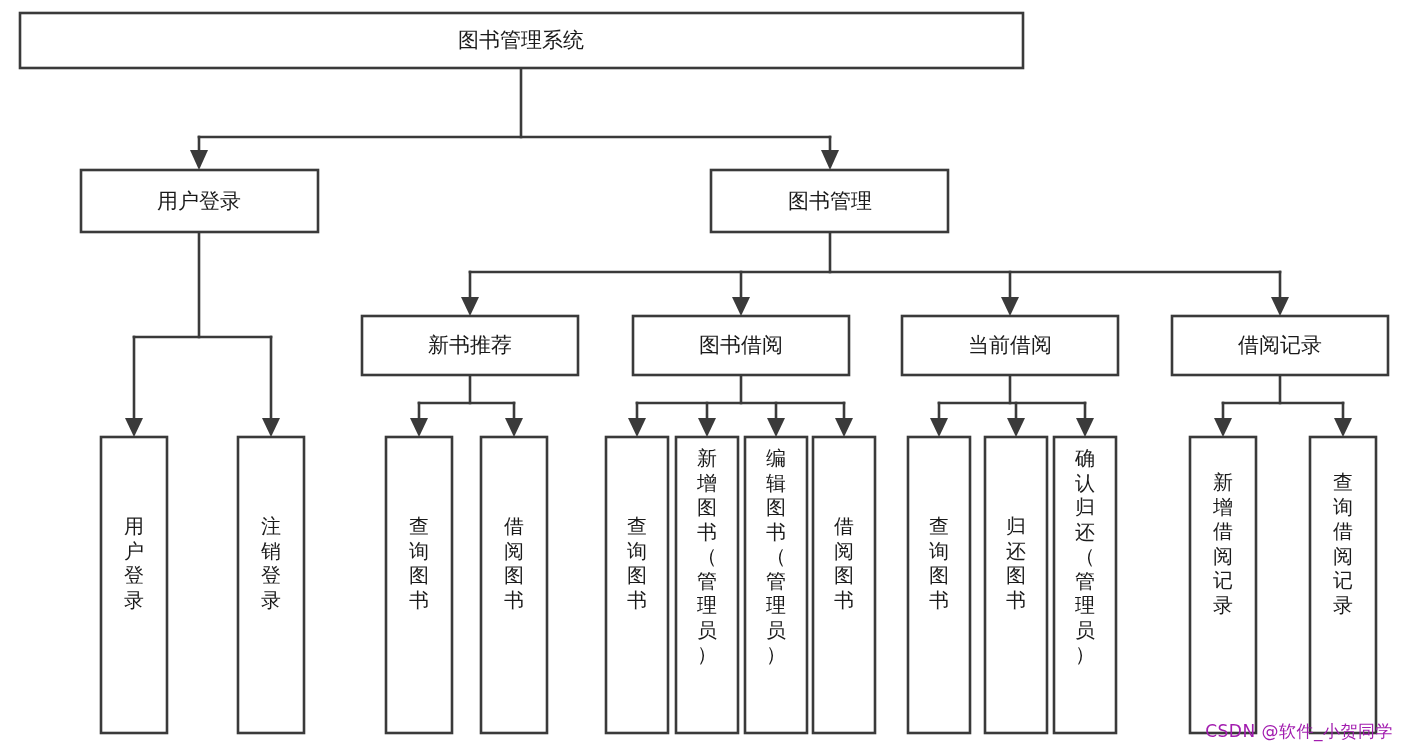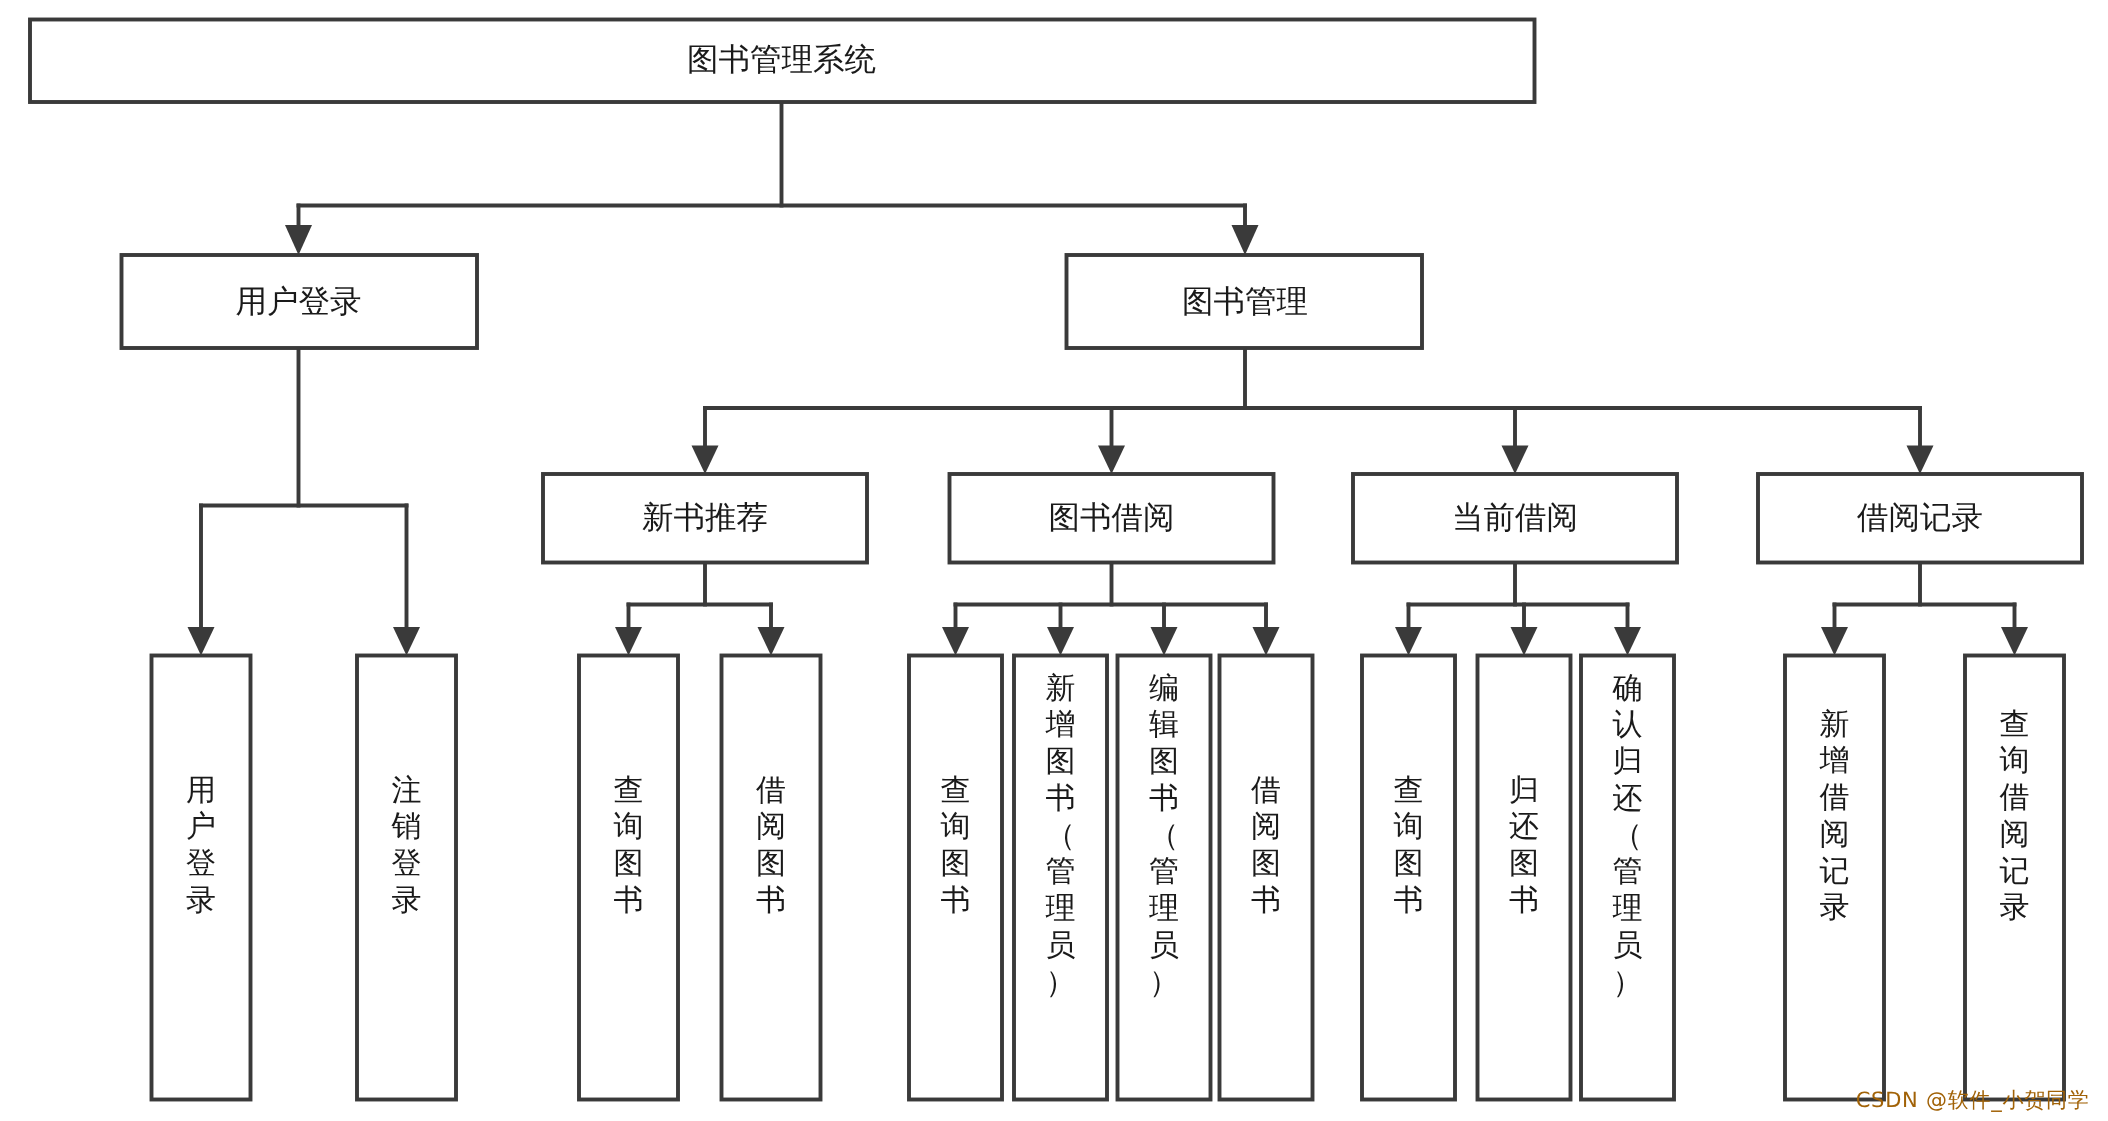--- a/index.html
+++ b/index.html
@@ -53,22 +53,22 @@
     font-family: "DejaVu Sans", "Liberation Sans", sans-serif;
     font-size: 20px;
     fill: #1a1a1a;
     text-anchor: middle;
   }
   .watermark {
     position: absolute;
     right: 12px;
     bottom: 4px;
     font-family: "DejaVu Sans", "Liberation Sans", sans-serif;
-    font-size: 14px;
-    color: #a16207;
+    font-size: 17px;
+    color: #a21caf;
     letter-spacing: 0.5px;
     white-space: nowrap;
     user-select: none;
   }
 </style>
 </head>
 <body>
 
 <div id="diagram-root">
 

